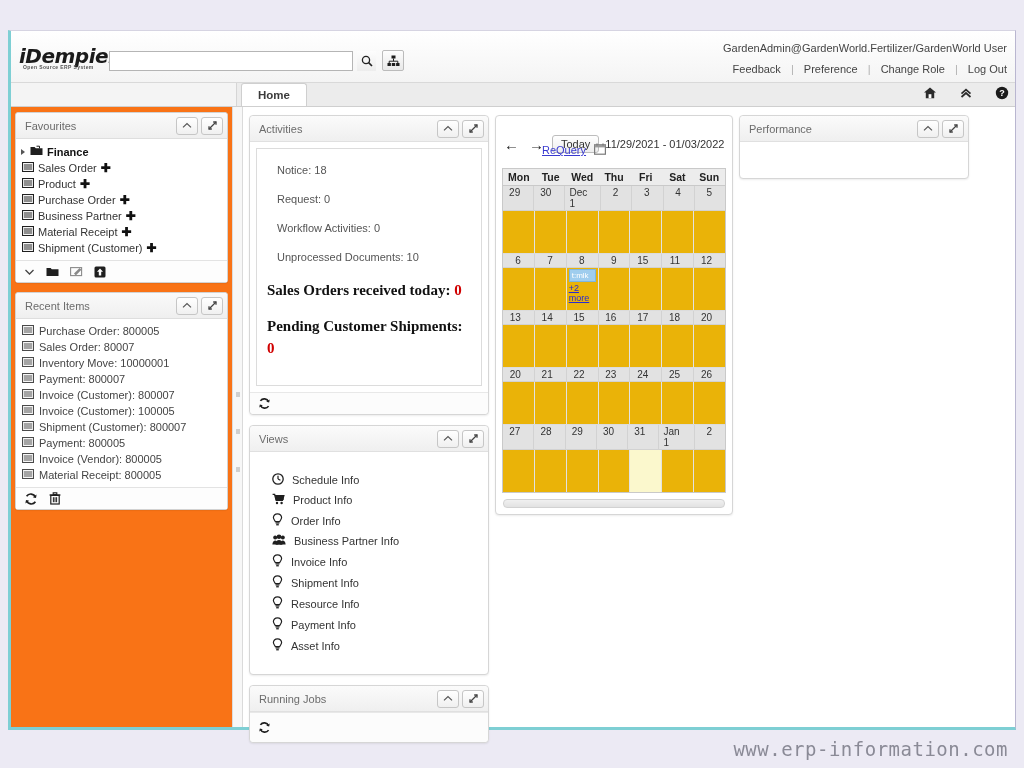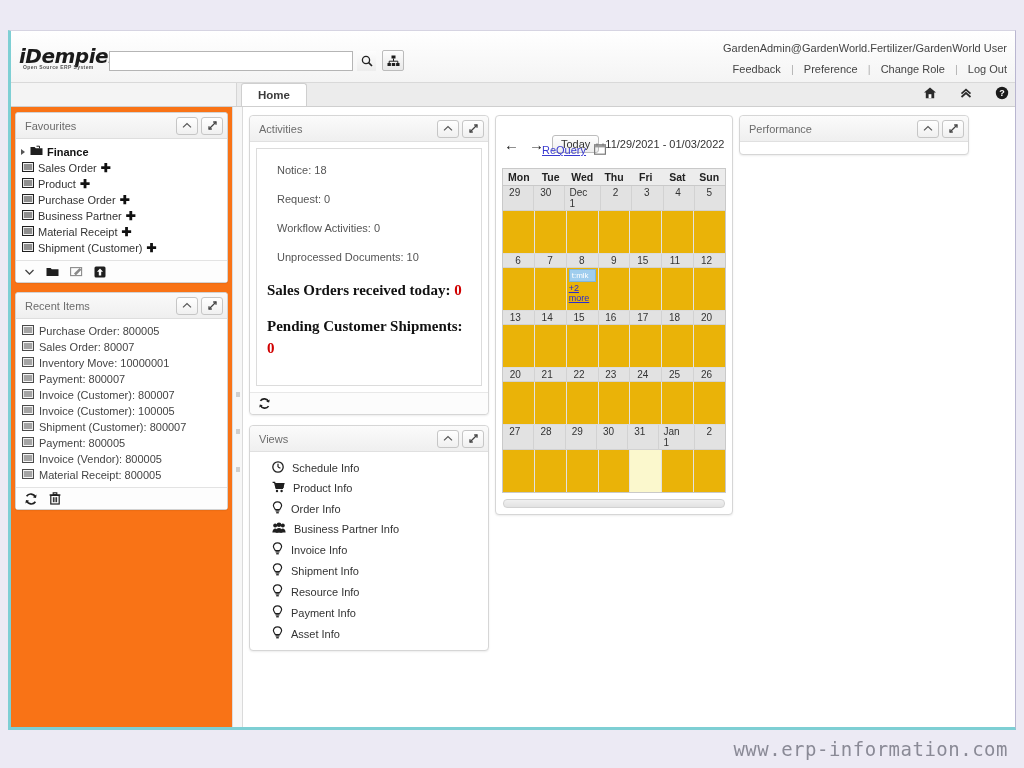--- a/index.html
+++ b/index.html
@@ -182,21 +182,21 @@
     margin-bottom:10px;
     box-shadow:0 1px 2px rgba(0,0,0,.08);
   }
   .gadget-head{
     height:26px; display:flex; align-items:center; padding:0 4px 0 9px;
     background:linear-gradient(#fbfbfb,#efefef);
     border-bottom:1px solid #e0e0e0;
     border-radius:4px 4px 0 0;
   }
   .gadget-title{ flex:1 1 auto; font-size:11px; color:#6c6c6c; }
-  .gadget-body{ padding:6px 0; }
+  .gadget-body{ padding:18px 0; }
   .gadget-foot{
     height:22px; display:flex; align-items:center; padding:0 8px;
     border-top:1px solid #e8e8e8; background:#fcfcfc;
     border-radius:0 0 4px 4px;
   }
 
   
   #activities-inner{
     border:1px solid #dcdcdc; margin:6px; padding:15px 10px 12px 10px;
   }
@@ -807,20 +807,47 @@
                   <path d="M5.5 0.8 C2.9 0.8 1.4 2.7 1.4 4.6 C1.4 6.3 2.8 7.3 3.3 8.6 H7.7 C8.2 7.3 9.6 6.3 9.6 4.6 C9.6 2.7 8.1 0.8 5.5 0.8 Z" fill="none" stroke="#1f1f1f" stroke-width="1.2"></path>
                   <rect x="3.6" y="9.3" width="3.8" height="1.3" fill="#1f1f1f"></rect>
                   <rect x="4.2" y="11.1" width="2.6" height="1.3" fill="#1f1f1f"></rect>
                 </svg>
               </span>
               <span>Asset Info</span>
             </div>
           </div>
         </div>
 
+        <div class="gadget">
+          <div class="gadget-head">
+            <span class="gadget-title">Running Jobs</span>
+            <span class="panel-btn">
+              <svg width="10" height="7" viewBox="0 0 10 7" aria-hidden="true">
+                <path d="M1 5.4 L5 1.6 L9 5.4" fill="none" stroke="#555" stroke-width="1.2"></path>
+              </svg>
+            </span>
+            <span class="panel-btn">
+              <svg width="11" height="11" viewBox="0 0 11 11" aria-hidden="true">
+                <path d="M2 9 L9 2" stroke="#444" stroke-width="1.3"></path>
+                <path d="M6.2 2 H9 V4.8" fill="none" stroke="#444" stroke-width="1.3"></path>
+                <path d="M4.8 9 H2 V6.2" fill="none" stroke="#444" stroke-width="1.3"></path>
+              </svg>
+            </span>
+          </div>
+          <div class="gadget-foot" style="height:30px">
+            <span class="foot-ic">
+              <svg width="13" height="13" viewBox="0 0 14 14" aria-hidden="true">
+                <path d="M11.4 5.2 A5 5 0 0 0 2.6 4.2" fill="none" stroke="#1f1f1f" stroke-width="1.7"></path>
+                <path d="M2.6 8.8 A5 5 0 0 0 11.4 9.8" fill="none" stroke="#1f1f1f" stroke-width="1.7"></path>
+                <path d="M12.6 2.6 L12 5.9 L8.8 5.2 Z" fill="#1f1f1f"></path>
+                <path d="M1.4 11.4 L2 8.1 L5.2 8.8 Z" fill="#1f1f1f"></path>
+              </svg>
+            </span>
+          </div>
+        </div>
       </div>
 
       <div class="col" id="col-b">
         <div class="gadget">
 
           <div id="cal-nav">
             <span class="cal-arrow">←</span>
             <span class="cal-arrow">→</span>
             <span id="today-btn">Today</span>
             <span id="cal-range">11/29/2021 - 01/03/2022</span>

